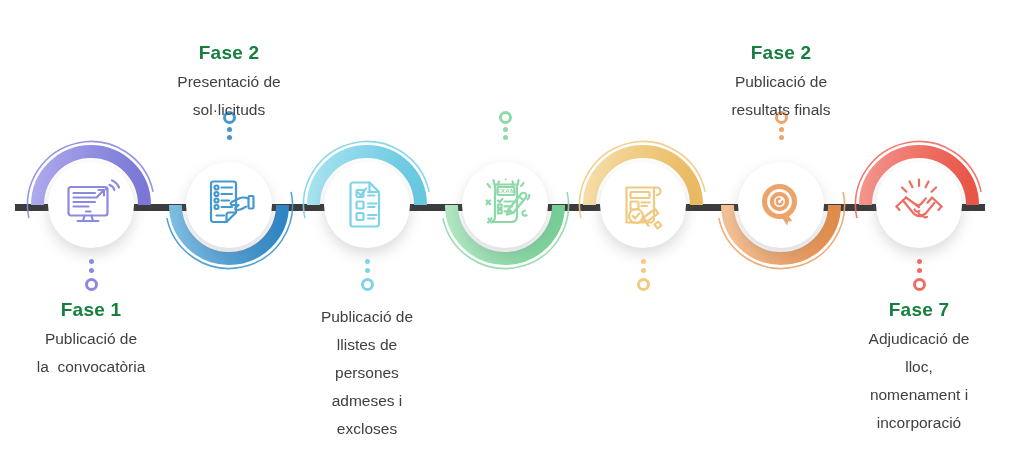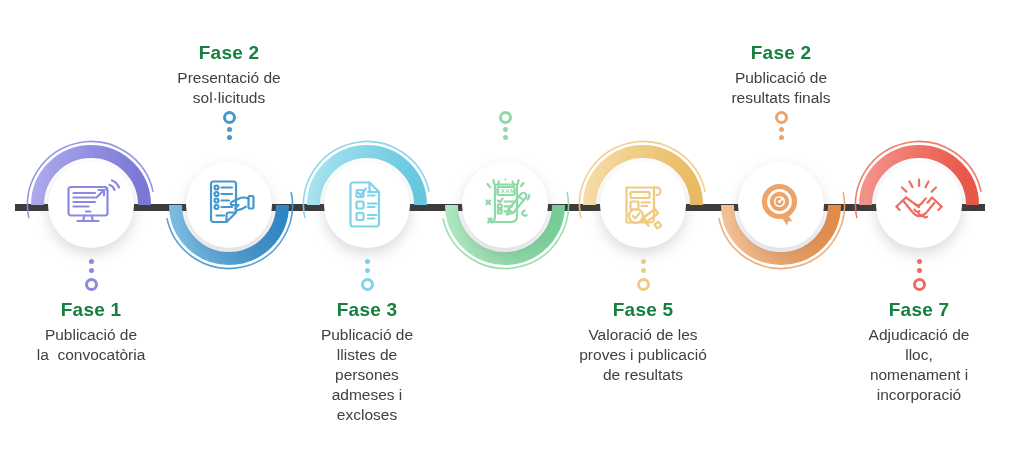--- a/index.html
+++ b/index.html
@@ -11,21 +11,21 @@
   .phase{position:absolute;top:0;height:460px;width:220px;z-index:1;}
   .node{position:absolute;left:35px;top:130px;overflow:visible;}
   .disc{filter:drop-shadow(0 6px 7px rgba(90,90,110,.22));}
   .thin-arc{stroke:var(--c);stroke-width:1.6;fill:none;opacity:.9;}
   .thick-arc{stroke-width:13;fill:none;}
   .icon{fill:none;stroke:var(--c);stroke-width:2.2;stroke-linecap:round;stroke-linejoin:round;}
   .label{position:absolute;left:50%;transform:translateX(-50%);width:230px;text-align:center;}
   .label.top{top:42px;}
   .label.bottom{top:299px;}
   .title{font-size:19px;font-weight:bold;color:#15803d;letter-spacing:.2px;}
-  .subtitle{font-size:15.5px;line-height:20px;color:#404040;white-space:pre-wrap;margin-top:4px;}
+  .subtitle{font-size:15.5px;line-height:28px;color:#404040;white-space:pre-wrap;margin-top:4px;}
   .dot{position:absolute;left:50%;width:5px;height:5px;margin-left:-2.5px;border-radius:50%;background:var(--c);}
   .ring{position:absolute;left:50%;width:7px;height:7px;margin-left:-6.5px;border:3px solid var(--c);border-radius:50%;background:#fff;}
   .c-top .ring{top:111px;} .c-top .d1{top:127px;} .c-top .d2{top:135px;}
   .c-bot .d1{top:259px;} .c-bot .d2{top:268px;} .c-bot .ring{top:278px;}
 </style>
 </head>
 <body>
 
 <div class="canvas">
   <div class="timeline" style="background: rgb(60, 60, 60);"></div>
@@ -112,21 +112,20 @@
         <rect x="19.5" y="26.5" width="7" height="7" rx="1"></rect>
         <rect x="19.5" y="38" width="7" height="7" rx="1"></rect>
         <path d="M21 17.5l2.8 2.8 5.2-6.8"></path>
         <path d="M31 17h8.5 M31 20.5h6.5 M31 28.5h8.5 M31 32h6.5 M31 40h8.5 M31 43.5h6.5"></path>
       </g>
     </svg>
     <div class="dot d1"></div>
     <div class="dot d2"></div>
     <div class="ring"></div>
     <div class="label bottom">
-      <div class="title">Fase 3</div>
       <div class="subtitle">Publicació de
 llistes de
 persones
 admeses i
 excloses</div>
     </div>
   </div>
 
   <div class="phase c-top" style="left: 395px; --c: #8ed9a8; --cl: #aee6c0; --cd: #77cf96;">
     <svg class="node" width="150" height="150" viewBox="0 0 150 150">
@@ -185,26 +184,20 @@
         <path d="M19.8 41l2.4 2.4 4.2-5"></path>
         <path d="M30.5 42.5l11.5-8.5 3.2 4.3-11.5 8.5z"></path>
         <path d="M30.5 42.5l-3 3.8 4.6-.4z"></path>
         <path d="M41.5 49.5l3.8-2.9 3 4-3.8 2.9z"></path>
         <path d="M34.5 46.5c-1.3 1.7-.6 3.4 1.2 4.2"></path>
       </g>
     </svg>
     <div class="dot d1"></div>
     <div class="dot d2"></div>
     <div class="ring"></div>
-    <div class="label bottom">
-      <div class="title">Fase 5</div>
-      <div class="subtitle">Valoració de les
-proves i publicació
-de resultats</div>
-    </div>
   </div>
 
   <div class="phase c-top" style="left: 671px; --c: #eca46b; --cl: #f3c095; --cd: #e28c49;">
     <svg class="node" width="150" height="150" viewBox="0 0 150 150">
       <defs>
           <linearGradient id="g5" x1="0" y1="0" x2="1" y2="0">
         <stop offset="0" style="stop-color:var(--cl)"></stop>
             <stop offset="1" style="stop-color:var(--cd)"></stop>
           </linearGradient>
         </defs>

